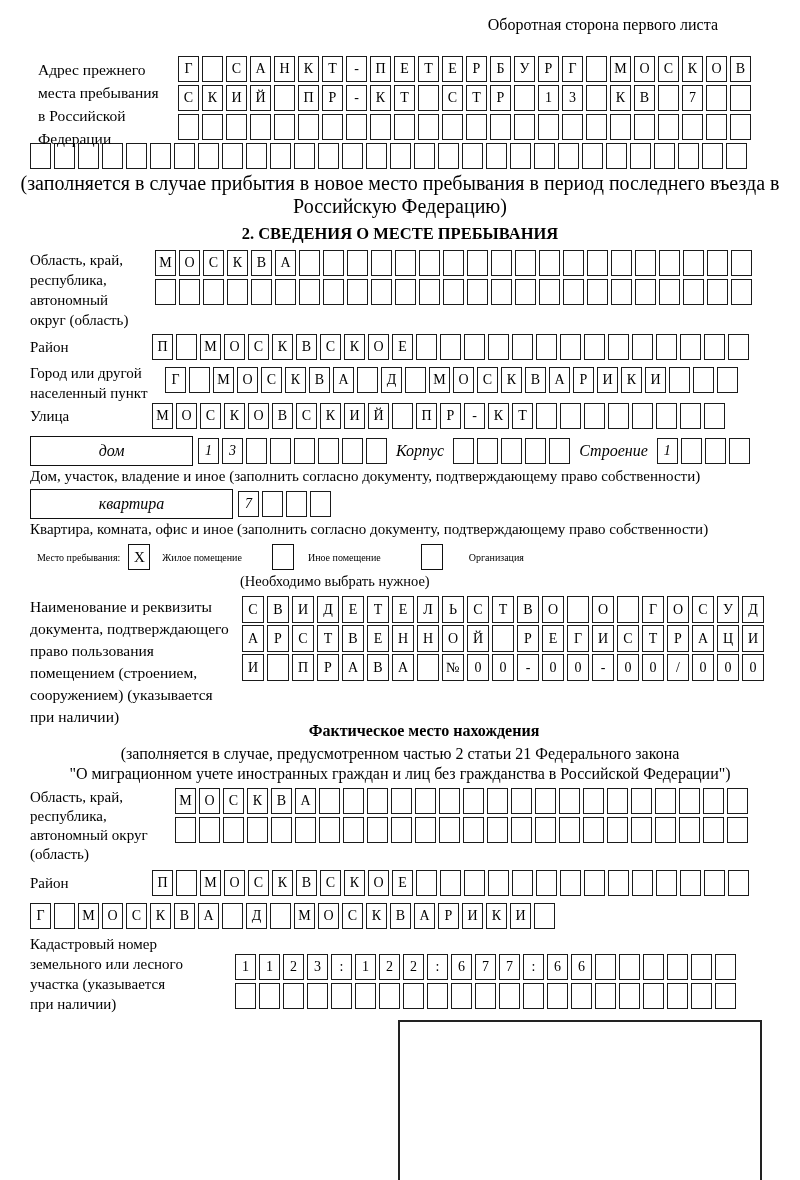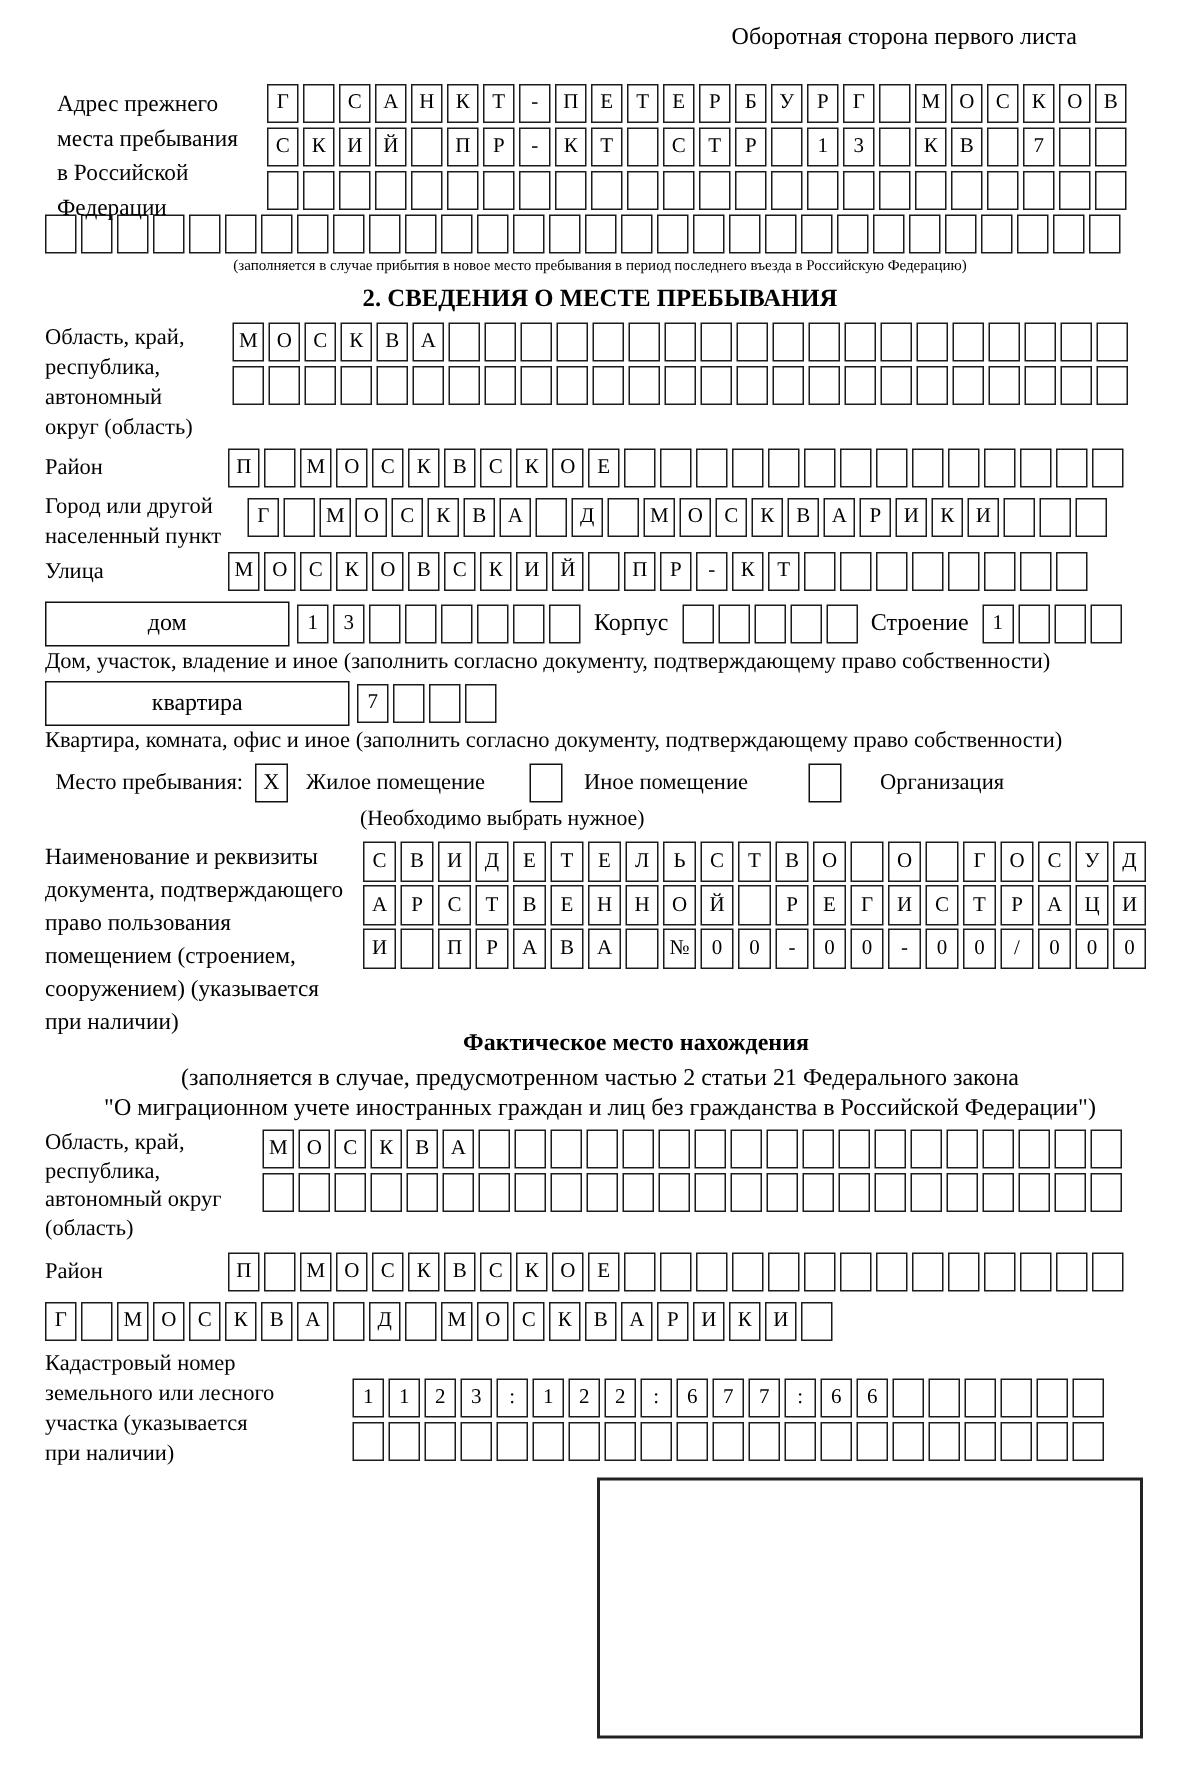--- a/index.html
+++ b/index.html
@@ -21,35 +21,35 @@
   
   .group{display:flex;margin-left:30px;align-items:flex-start;}
   .glabel{flex:0 0 auto;font-size:15px;line-height:20px;}
   .glabel div{white-space:nowrap;}
   .w125{width:125px}.w122{width:122px}.w135{width:135px}.w212{width:212px}
   .w145{width:145px}.w195{width:195px}.w205{width:205px}
   .prev-block{position:relative;margin-top:22px;}
   .prev-label{position:absolute;left:38px;top:2px;font-size:15.5px;line-height:23px;}
   .prev-rows{margin-left:178px;}
   .full-row{margin-left:30px;}
-  .note-c{text-align:center;font-size:10px;margin-top:2px;}
+  .note-c{text-align:center;font-size:20px;margin-top:2px;}
   .note-l{margin-left:30px;font-size:15px;margin-top:2px;margin-bottom:4px;}
   .sec-title{text-align:center;font-weight:bold;font-size:16.5px;margin-top:6px;margin-bottom:6px;}
   .mt2{margin-top:2px}.mt4{margin-top:4px}.mt6{margin-top:6px}
   .gap18{height:18px}.gap10{height:10px}
   
-  .boxrow{display:flex;align-items:center;margin-left:30px;gap:5px;margin-top:4px;margin-bottom:2px;}
+  .boxrow{display:flex;align-items:center;margin-left:30px;gap:5px;margin-top:4px;margin-bottom:2px;font-style:italic;}
   .longbox{box-sizing:border-box;border:1.8px solid #111;height:30px;display:flex;align-items:center;justify-content:center;font-size:16px;background:#fff;}
   .dombox{width:163px;}
   .kvbox{width:203px;}
   .inline-lbl{font-size:16px;margin:0 4px;white-space:nowrap;}
   
   .mesto{display:flex;align-items:center;margin-left:37px;margin-top:6px;}
   .cbox{box-sizing:border-box;width:22px;height:26px;border:1.7px solid #111;display:flex;align-items:center;justify-content:center;font-size:15px;background:#fff;}
-  .mesto .lbl{font-size:15px;white-space:nowrap;}
+  .mesto .lbl{font-size:10px;white-space:nowrap;}
   .mesto-note{margin-left:240px;font-size:14.5px;margin-top:3px;}
   .fact-note{text-align:center;font-size:16px;line-height:20px;}
   .stamp{margin-left:398px;width:360px;height:170px;border:2px solid #222;margin-top:6px;background:#fff;}
 </style>
 </head>
 <body>
 
 <div class="hdr">Оборотная сторона первого листа</div>
 
 <div class="prev-block">

